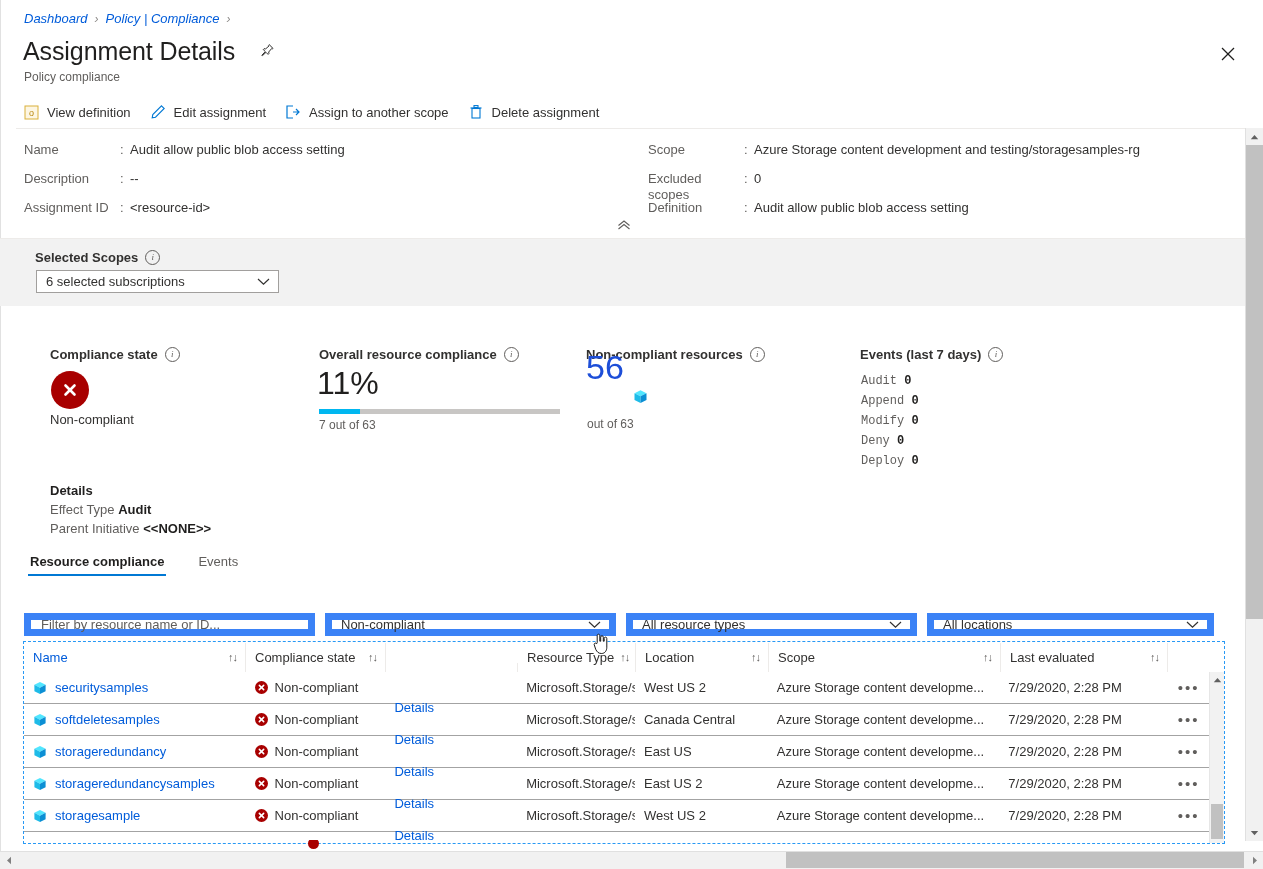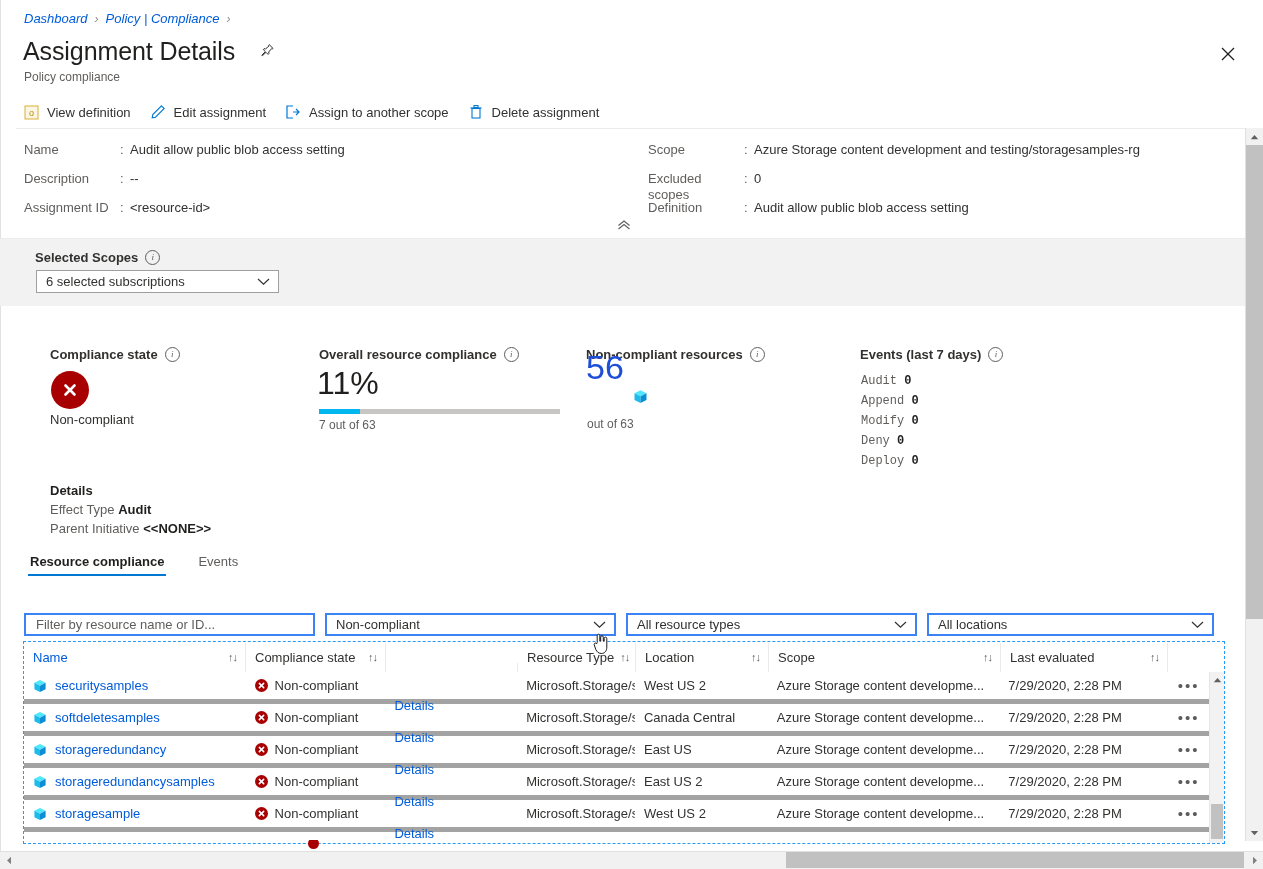--- a/index.html
+++ b/index.html
@@ -216,21 +216,21 @@
   }
   .tab.active:after {
     content: ""; position: absolute; left: 0; right: 0; bottom: 0;
     height: 2px; background: #0078d4;
   }
 
   
   .filters { position: absolute; left: 24px; top: 613px; height: 24px; }
   .filter-input, .filter-select {
     position: absolute; top: 0; height: 23px;
-    border: 2px solid #3b82f6; background: #fff;
+    border: 7px solid #3b82f6; background: #fff;
     box-sizing: border-box; font-size: 13px;
     display: flex; align-items: center;
   }
   .filter-input {
     left: 0; width: 291px; padding: 0 8px; color: #605e5c;
   }
   .filter-input input {
     border: 0; outline: 0; width: 100%; font-size: 13px;
     font-family: "Liberation Sans", sans-serif; color: #323130;
     background: transparent;
@@ -266,21 +266,21 @@
   .th.last { border-right: 0; }
   .th .sort { color: #605e5c; font-size: 11px; margin-left: 6px; letter-spacing: -1px; }
   .th.name-col { color: #015cda; }
 
   .grid-body {
     position: absolute; left: 0; top: 30px; right: 14px; bottom: 0;
     overflow: hidden; background: #fff;
   }
   .tr {
     display: flex; align-items: center; height: 32px;
-    border-bottom: 5px solid #a3a3a3; box-sizing: border-box;
+    border-bottom: 1px solid #a3a3a3; box-sizing: border-box;
   }
   .td {
     height: 31px; display: flex; align-items: center;
     font-size: 13px; color: #323130;
     padding: 0 8px 0 9px; box-sizing: border-box;
     white-space: nowrap; overflow: hidden;
   }
   .td.link { color: #015cda; cursor: pointer; }
   .td.name { color: #015cda; cursor: pointer; }
   .cube {

